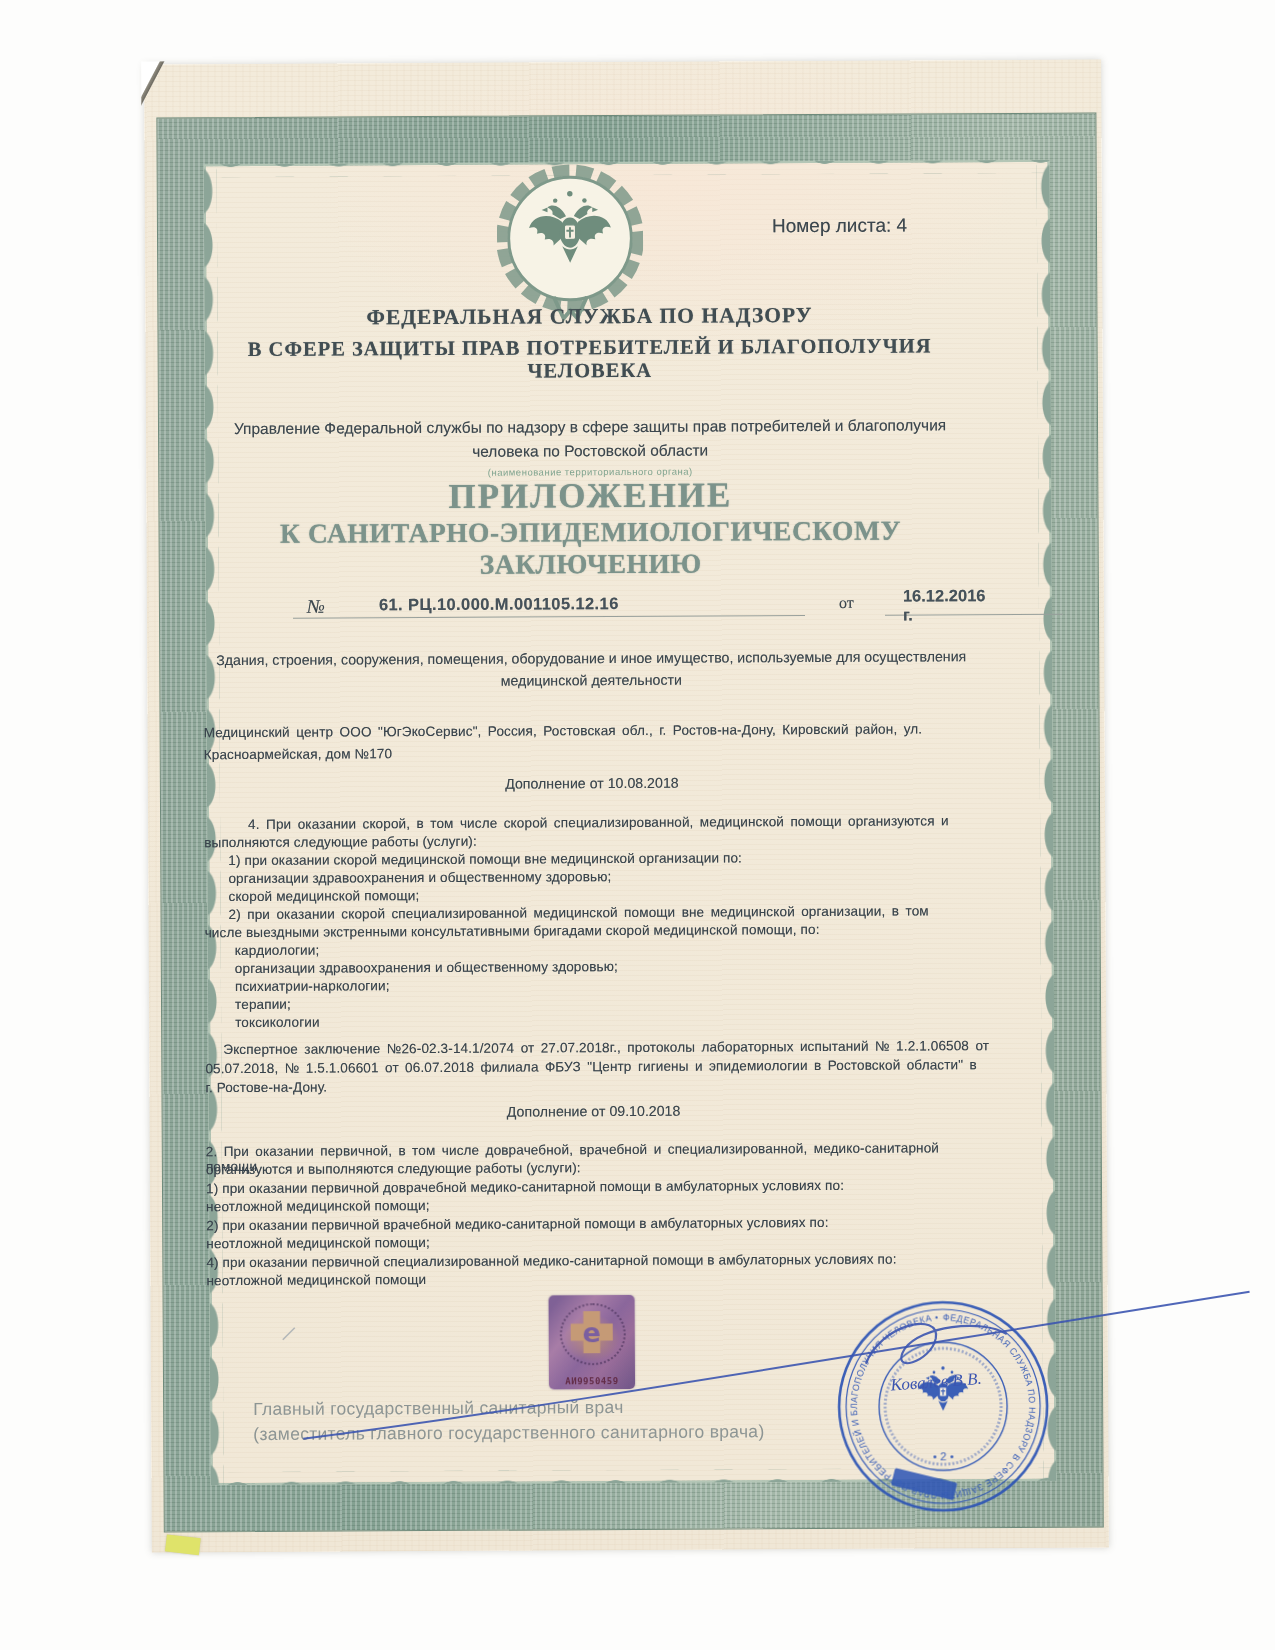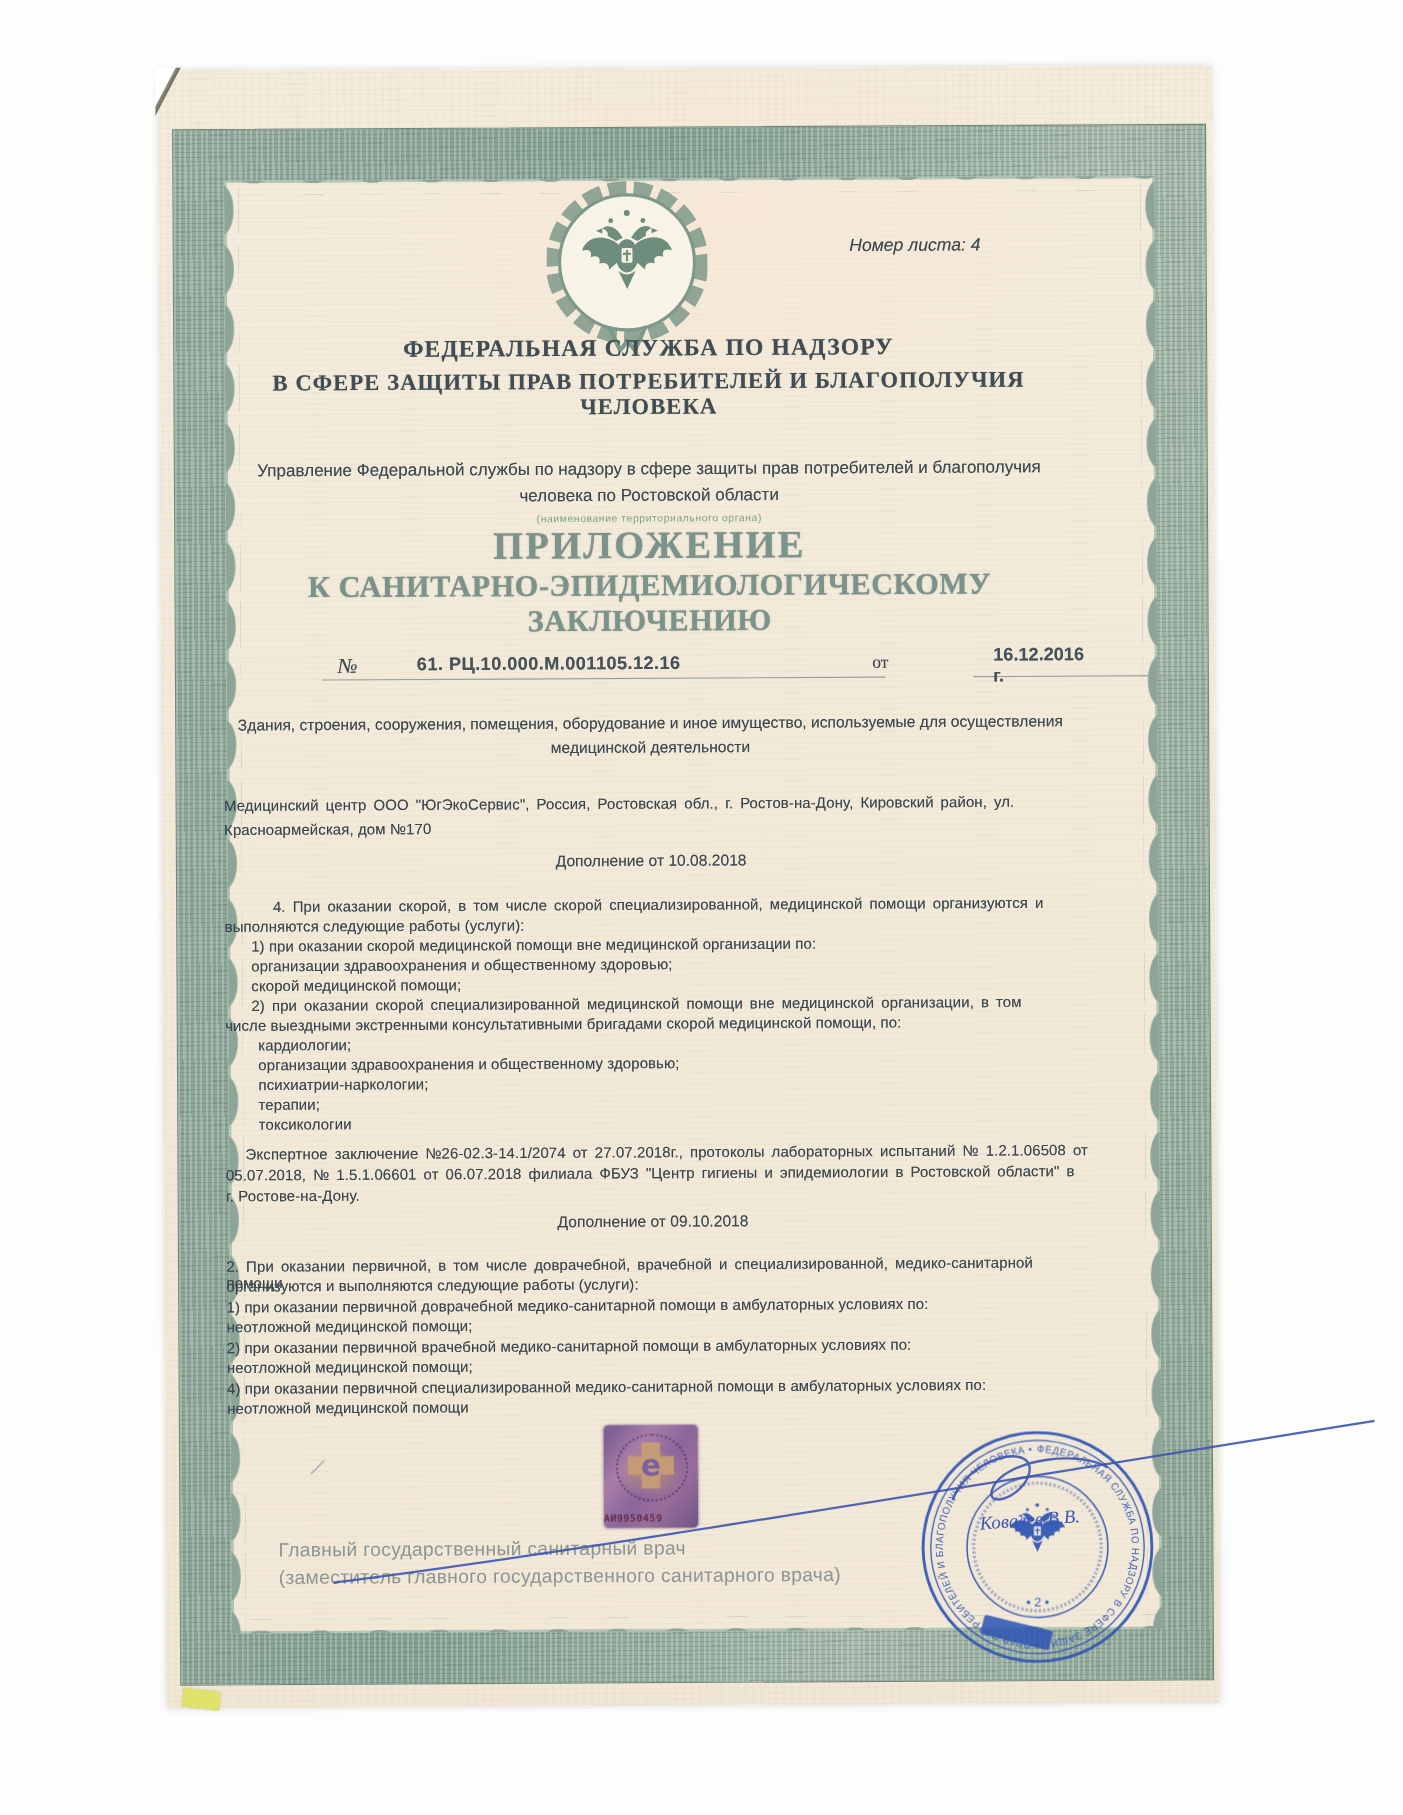--- a/index.html
+++ b/index.html
@@ -52,39 +52,39 @@
     background:
       radial-gradient(3px 3px at 6px 5px, rgba(125,175,215,.85), transparent 4px),
       radial-gradient(2.5px 2.5px at 12px 10px, rgba(150,195,225,.7), transparent 3.5px),
       repeating-linear-gradient(45deg, rgba(95,125,155,.22) 0 1px, transparent 1px 6px),
       repeating-linear-gradient(-45deg, rgba(95,125,155,.22) 0 1px, transparent 1px 6px);
     background-size:13px 11px,13px 11px,auto,auto;filter:blur(.3px);}
   
   .emblem{position:absolute;left:352px;top:86px;width:146px;height:196px;color:#6f8d7d;}
   
   .t{position:absolute;color:#3c474e;text-shadow:0 0 .6px rgba(70,80,90,.5);}
-  .sheetnum{left:627px;top:154px;font-size:16px;font-style:italic;}
+  .sheetnum{left:627px;top:154px;font-size:19px;}
   .content{position:absolute;left:56px;top:0;width:776px;}
   .c{position:absolute;left:0;width:100%;text-align:center;}
   .hdr{font-family:"Liberation Serif",serif;font-weight:bold;color:#414d52;letter-spacing:1px;
        text-shadow:0 0 .8px rgba(60,75,80,.55);}
   .h1{top:242px;font-size:21.5px;}
   .h2{top:274px;font-size:20.5px;}
   .dept{font-size:15.5px;color:#3c474e;}
   .d1{top:356px;}
   .d2{top:380px;}
   .caption{top:404px;font-size:9.5px;color:#7fa38e;letter-spacing:.5px;text-shadow:none;}
   .title{font-family:"Liberation Serif",serif;font-weight:bold;color:#7c938b;
          text-shadow:0 0 1.2px rgba(110,135,125,.8);}
   .t1{top:414px;font-size:35px;letter-spacing:2px;}
   .t2{top:454px;font-size:27.5px;letter-spacing:.5px;}
   .numrow{position:absolute;top:530px;left:0;width:100%;height:28px;font-size:16px;}
   .nosign{position:absolute;left:104px;top:2px;font-family:"Liberation Serif",serif;font-size:19px;font-style:italic;}
   .numval{position:absolute;left:176px;top:2px;font-size:16.5px;font-weight:bold;letter-spacing:.4px;color:#46525a;}
-  .otword{position:absolute;left:590px;top:3px;font-family:"Liberation Serif",serif;font-size:16px;}
+  .otword{position:absolute;left:636px;top:3px;font-family:"Liberation Serif",serif;font-size:16px;}
   .dateval{position:absolute;left:700px;top:-4px;font-size:16.5px;font-weight:bold;color:#46525a;}
   .uline{position:absolute;border-bottom:1px solid #98a09c;height:24px;}
   .ul-num{left:90px;top:0;width:512px;}
   .ul-date{left:682px;top:0;width:178px;}
   .subj{font-size:14.2px;}
   .s1{top:588px;}
   .s2{top:610px;}
   .bl{position:absolute;left:0;width:100%;font-size:13.6px;color:#39444c;letter-spacing:.1px;}
   .ind1{padding-left:44px;}
   .ind2{padding-left:24px;}
@@ -98,21 +98,21 @@
     background:
       radial-gradient(40px 34px at 50% 46%, rgba(200,150,110,.85), rgba(170,120,150,.3) 70%),
       linear-gradient(128deg,#6d5796 8%,#a77fae 30%,#7d5f9e 52%,#93689c 70%,#5f4c86 95%);
     box-shadow:0 0 2px rgba(80,60,110,.5);overflow:hidden;filter:blur(.2px);}
   .holo-ring{position:absolute;left:11px;top:8px;width:62px;height:58px;border-radius:50%;
     border:2px dotted rgba(60,40,80,.55);}
   .holo-core{position:absolute;left:22px;top:16px;width:42px;height:42px;
     background:#c59a76;clip-path:polygon(0 30%,30% 30%,30% 0,70% 0,70% 30%,100% 30%,100% 70%,70% 70%,70% 100%,30% 100%,30% 70%,0 70%);
     display:flex;align-items:center;justify-content:center;}
   .holo-e{font-size:27px;font-weight:bold;color:#7a5fa0;font-family:"DejaVu Sans",sans-serif;}
-  .holo-serial{position:absolute;left:0;width:100%;bottom:3px;font-size:9px;
+  .holo-serial{position:absolute;left:0;width:100%;bottom:3px;text-align:center;font-size:9px;
     font-family:"DejaVu Sans Mono",monospace;font-weight:bold;color:#632d48;letter-spacing:.5px;}
   
   .stamp{position:absolute;left:677px;top:1231px;width:230px;height:230px;color:#2e55b5;
          filter:blur(.35px);opacity:.93;}
   .sig{position:absolute;left:130px;top:1218px;width:980px;height:180px;overflow:visible;}
   .sig svg{overflow:visible;}
 </style>
 </head>
 <body>
 

